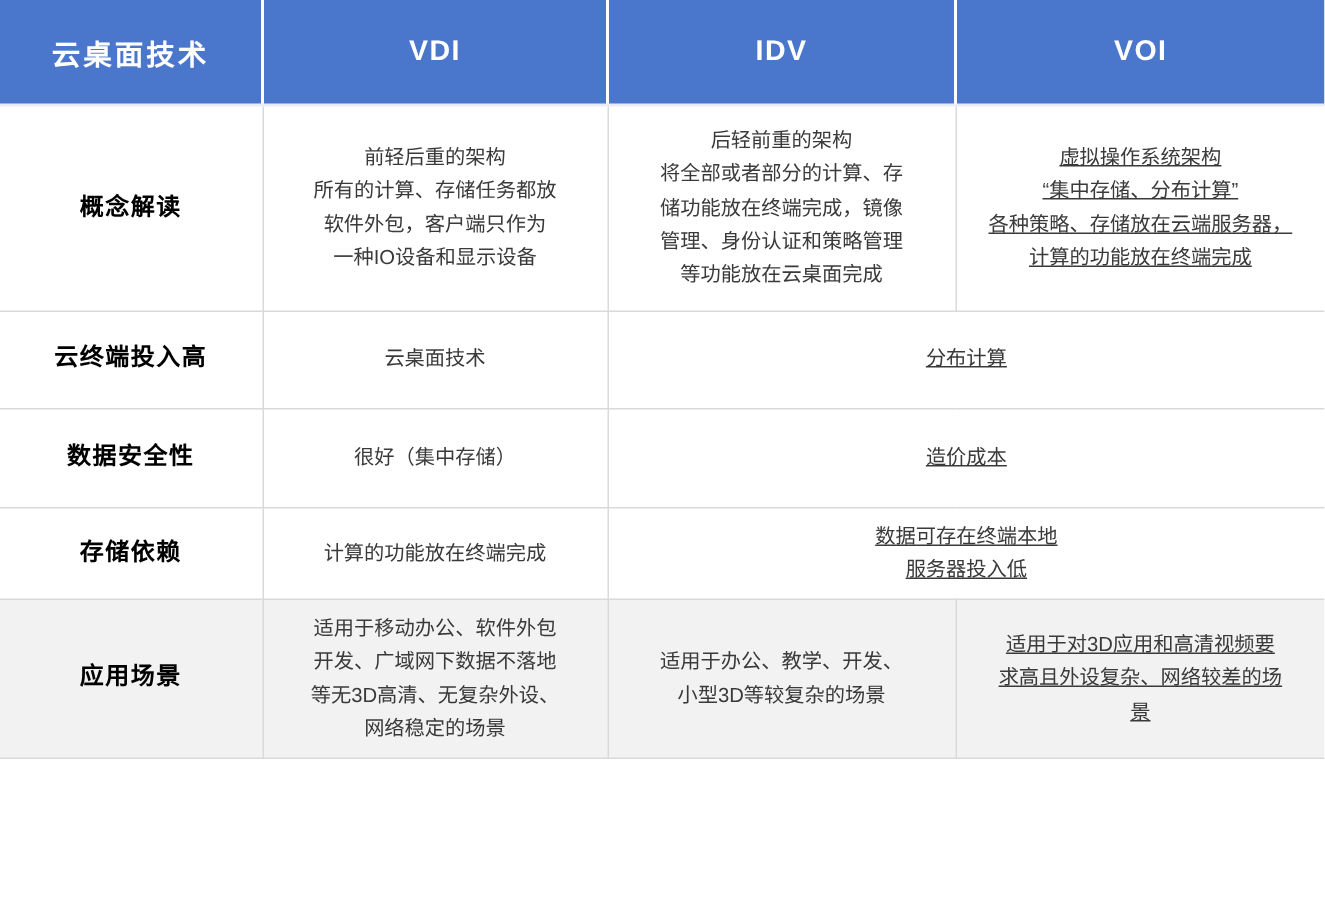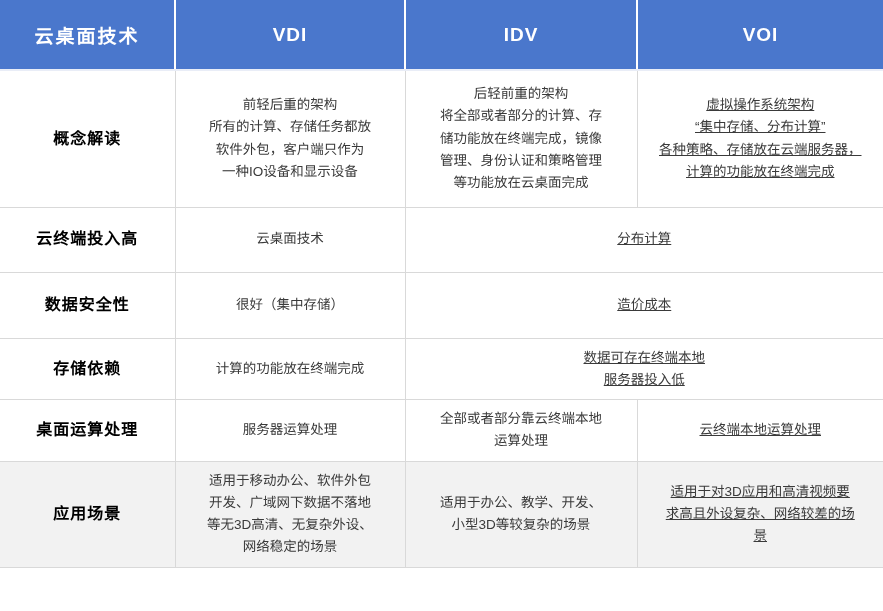--- a/index.html
+++ b/index.html
@@ -142,27 +142,20 @@
       </tr>
 
 
       <tr class="r-store">
         <td class="rowlabel">存储依赖</td>
         <td>计算的功能放在终端完成</td>
         <td colspan="2">数据可存在终端本地
 服务器投入低</td>
       </tr>
 
-      <tr class="r-compute">
-        <td class="rowlabel">桌面运算处理</td>
-        <td>服务器运算处理</td>
-        <td>全部或者部分靠云终端本地
-运算处理</td>
-        <td>云终端本地运算处理</td>
-      </tr>
 
       <tr class="r-scene shaded">
         <td class="rowlabel">应用场景</td>
         <td>适用于移动办公、软件外包
 开发、广域网下数据不落地
 等无3D高清、无复杂外设、
 网络稳定的场景</td>
         <td>适用于办公、教学、开发、
 小型3D等较复杂的场景</td>
         <td>适用于对3D应用和高清视频要

